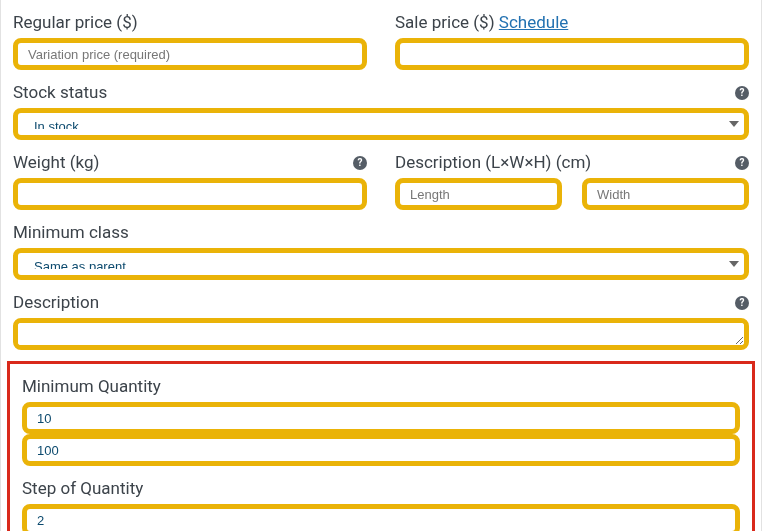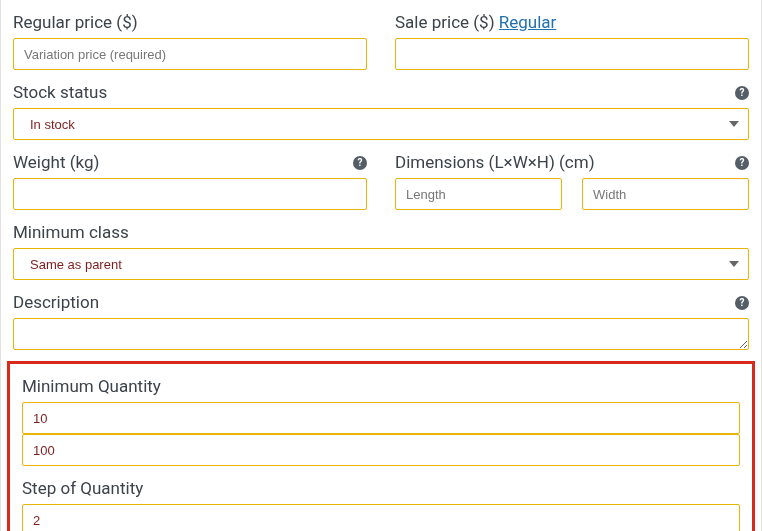--- a/index.html
+++ b/index.html
@@ -47,24 +47,24 @@
     color: #fff;
     font-size: 10px;
     line-height: 14px;
     text-align: center;
     font-weight: bold;
     cursor: help;
   }
   input[type=text], select, textarea {
     width: 100%;
     padding: 6px 10px;
-    border: 1px solid #eab308;
-    border-radius: 2px;
+    border: 5px solid #eab308;
+    border-radius: 8px;
     font-size: 13px;
-    color: #7f1d1d;
+    color: #0c4a6e;
     background: #fff;
     height: 32px;
   }
   textarea {
     height: 32px;
     resize: both;
   }
   input::placeholder, textarea::placeholder { color: #777; }
   .select-wrap {
     position: relative;
@@ -108,21 +108,21 @@
 
 <div class="panel">
 
   <div class="row">
     <div class="col-half">
       <label class="fld-label">Regular price ($)</label>
       <input type="text" placeholder="Variation price (required)" style="">
     </div>
     <div class="col-half">
       <label class="fld-label">
-        <span>Sale price ($) </span><a class="schedule">Regular</a>
+        <span>Sale price ($) </span><a class="schedule">Schedule</a>
       </label>
       <input type="text" style="">
     </div>
   </div>
 
   <div class="row">
     <div class="col-full">
       <label class="fld-label">Stock status</label>
       <span class="help-icon">?</span>
       <div class="select-wrap">
@@ -133,21 +133,21 @@
     </div>
   </div>
 
   <div class="row">
     <div class="col-half">
       <label class="fld-label">Weight (kg)</label>
       <span class="help-icon">?</span>
       <input type="text" style="">
     </div>
     <div class="col-half">
-      <label class="fld-label">Dimensions (L×W×H) (cm)</label>
+      <label class="fld-label">Description (L×W×H) (cm)</label>
       <span class="help-icon">?</span>
       <div class="dims-row">
         <input type="text" placeholder="Length" style="">
         <input type="text" placeholder="Width" style="">
       </div>
     </div>
   </div>
 
   <div class="row">
     <div class="col-full">

